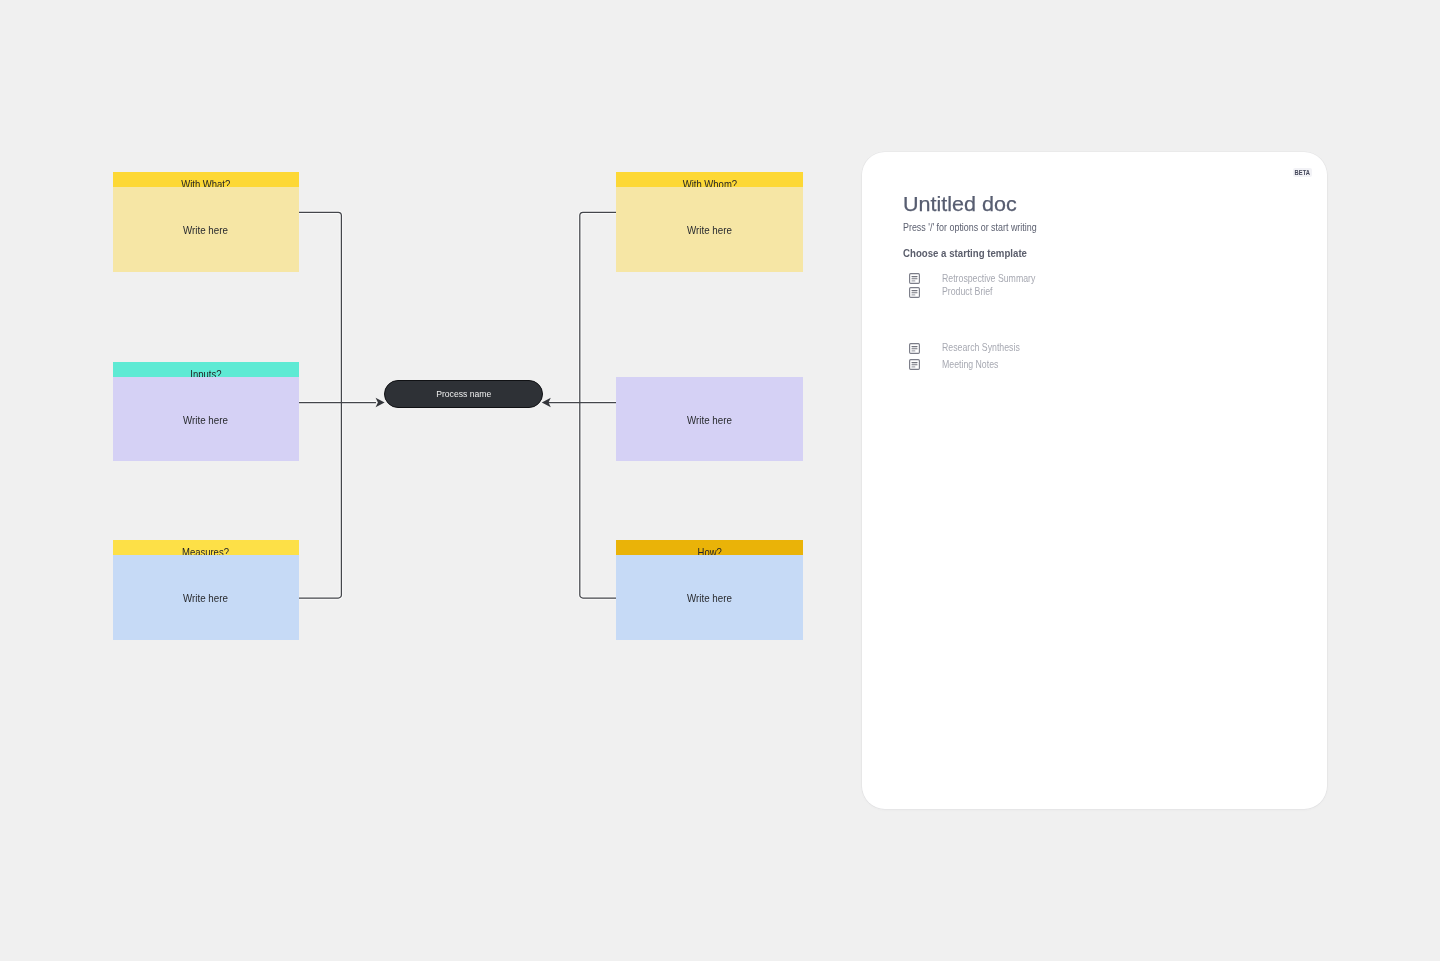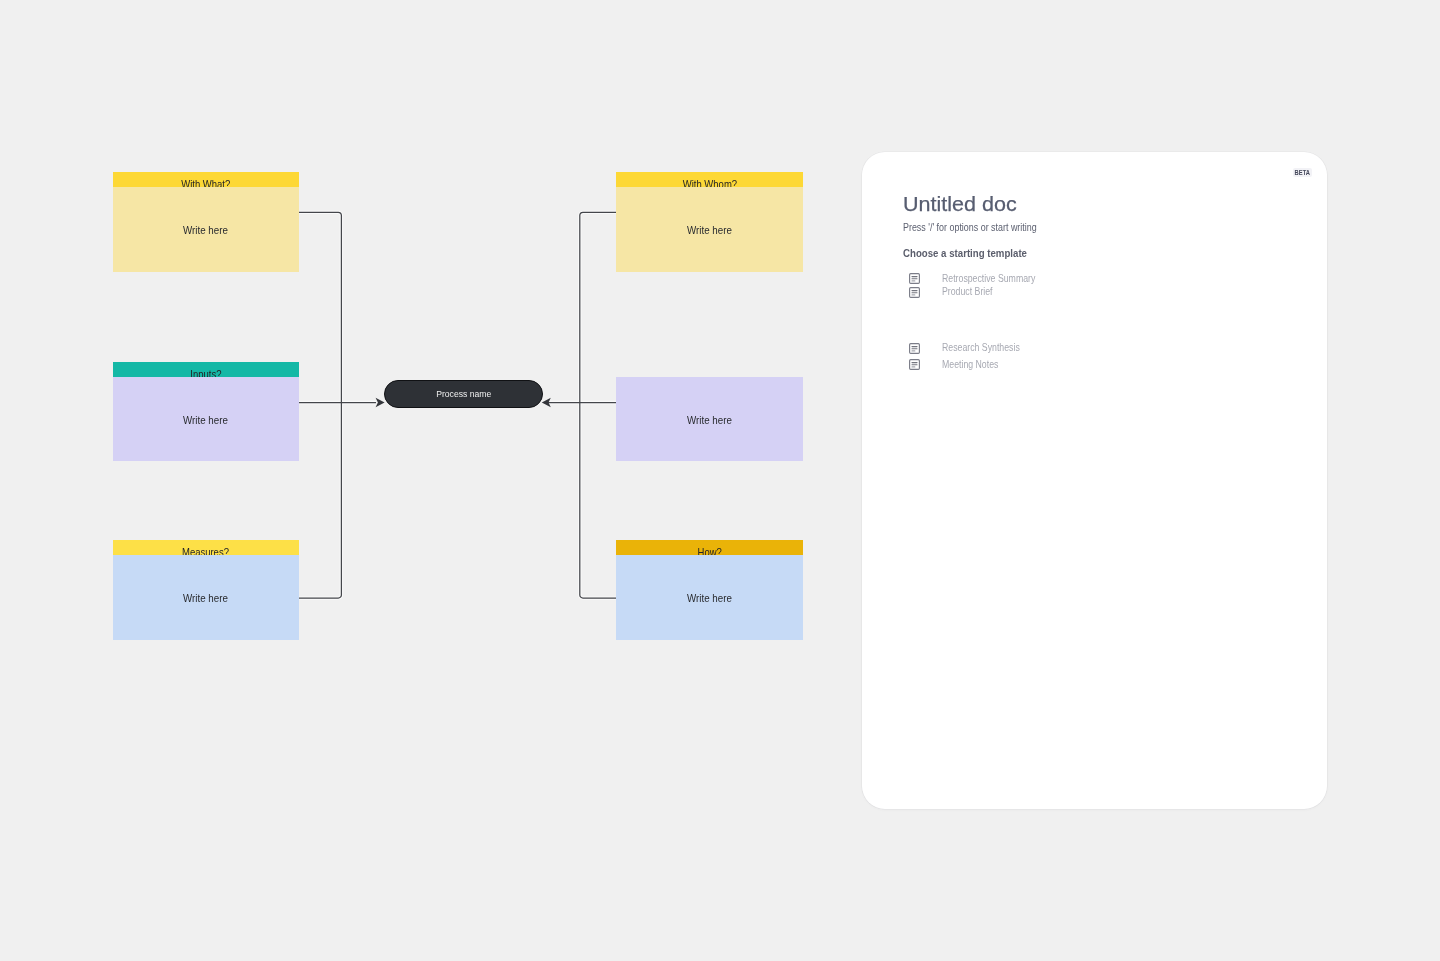--- a/index.html
+++ b/index.html
@@ -155,21 +155,21 @@
   <div class="node" style="left:112.5px;top:152.4px;width:186.4px;height:119.2px;">
     <div class="node-head" style="background-color: rgb(253, 216, 53);">
         <span>With What?</span>
       </div>
     <div class="node-body" style="background-color: rgb(246, 230, 165);">
         <span>Write here</span>
       </div>
   </div>
 
   <div class="node" style="left:112.5px;top:341.8px;width:186.4px;height:119.2px;">
-    <div class="node-head" style="background-color: #14b8a6;">
+    <div class="node-head" style="background-color: #5eead4;">
         <span>Inputs?</span>
       </div>
     <div class="node-body" style="background-color: rgb(213, 209, 245);">
         <span>Write here</span>
       </div>
   </div>
 
   <div class="node" style="left:112.5px;top:520.4px;width:186.4px;height:119.2px;">
     <div class="node-head" style="background-color: #fde047;">
         <span>Measures?</span>

